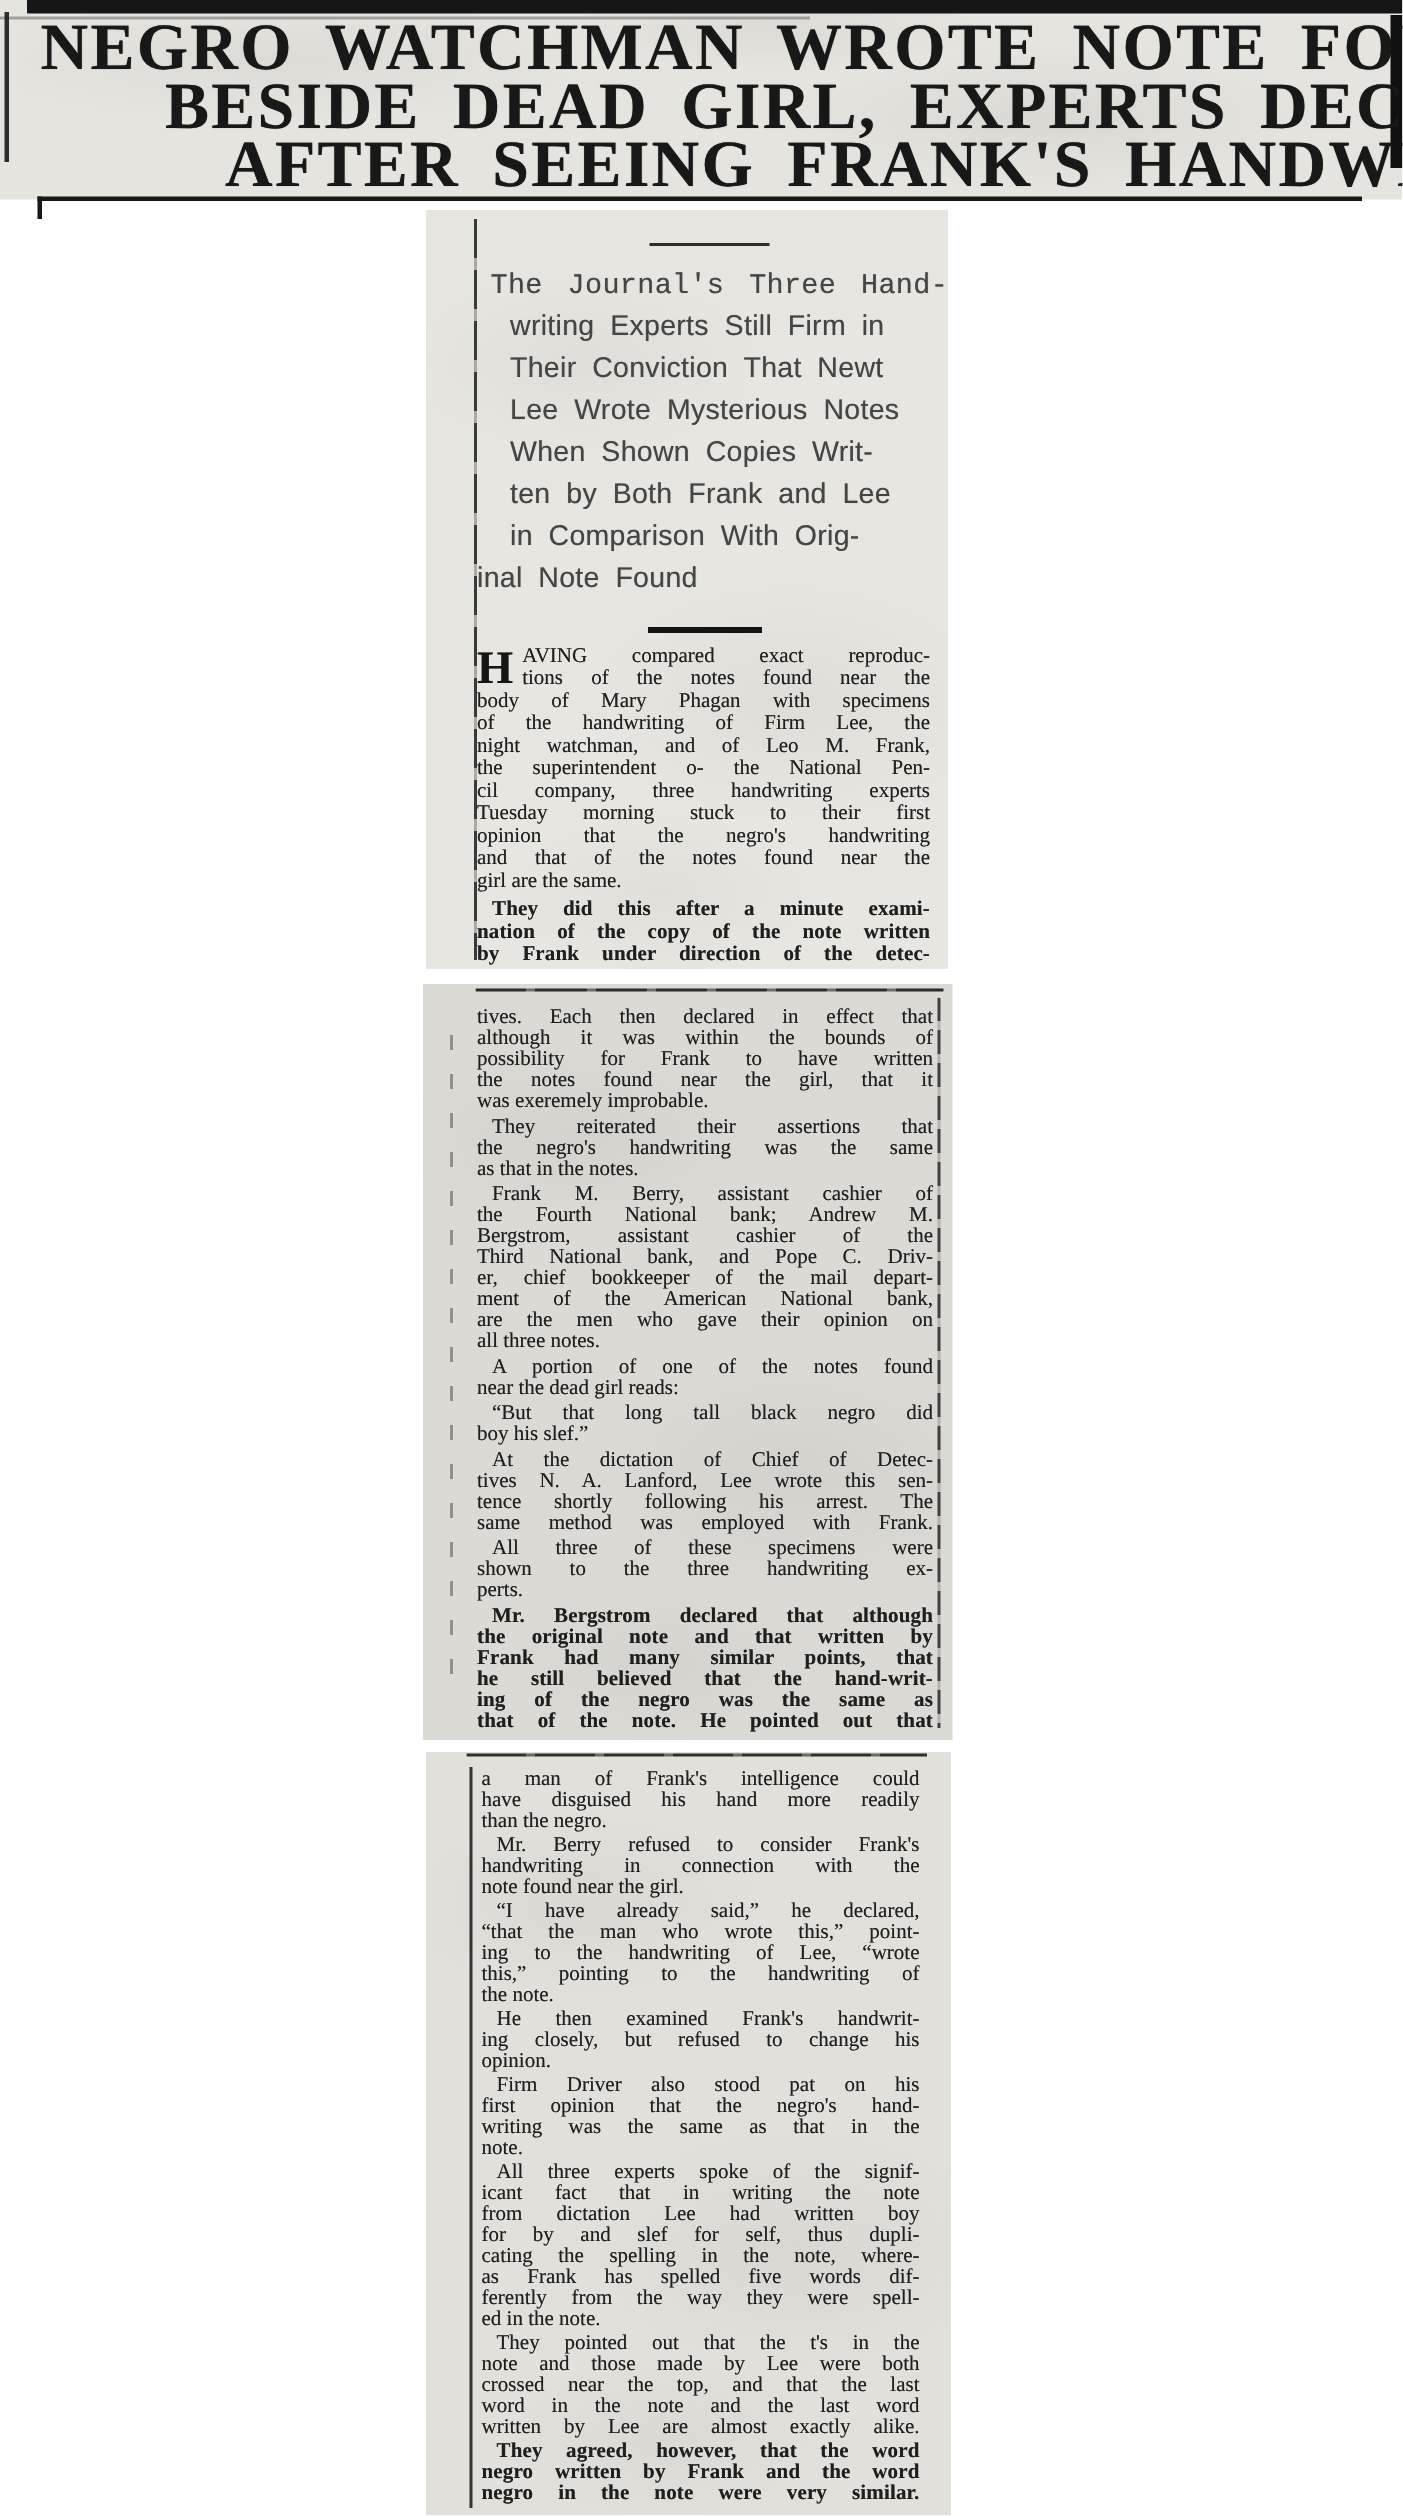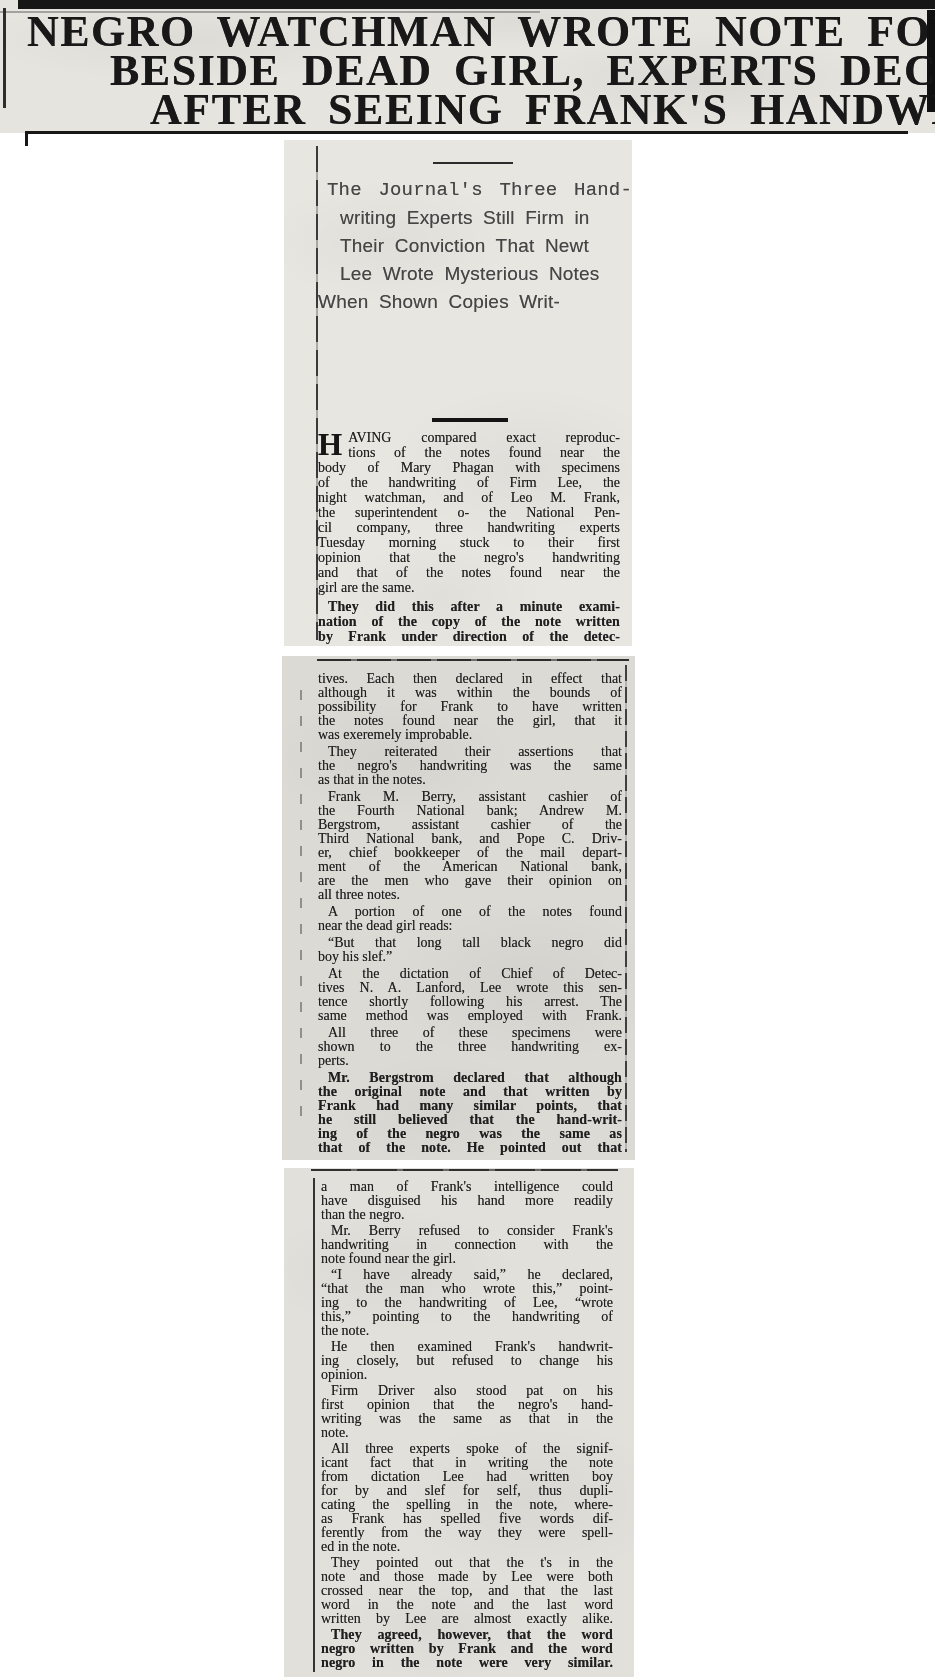--- a/index.html
+++ b/index.html
@@ -124,20 +124,23 @@
   <div class="rule r-b2-left"></div>
   <div class="rule r-b3-top"></div>
   <div class="rule r-b3-left"></div>
 
   <div class="deck">
       <div class="deckline">The Journal's Three Hand-</div>
       <div class="deckline">writing Experts Still Firm in</div>
       <div class="deckline">Their Conviction That Newt</div>
       <div class="deckline">Lee Wrote Mysterious Notes</div>
       <div class="deckline">When Shown Copies Writ-</div>
+      <div class="deckline">ten by Both Frank and Lee</div>
+      <div class="deckline">in Comparison With Orig-</div>
+      <div class="deckline">inal Note Found</div>
     </div>
 
   <div class="btext b1">
       <div class="para">
         <span class="dropcap">H</span>
         <div class="tline">AVING compared exact reproduc-</div>
         <div class="tline">tions of the notes found near the</div>
         <div class="tline">body of Mary Phagan with specimens</div>
         <div class="tline">of the handwriting of Firm Lee, the</div>
         <div class="tline">night watchman, and of Leo M. Frank,</div>

